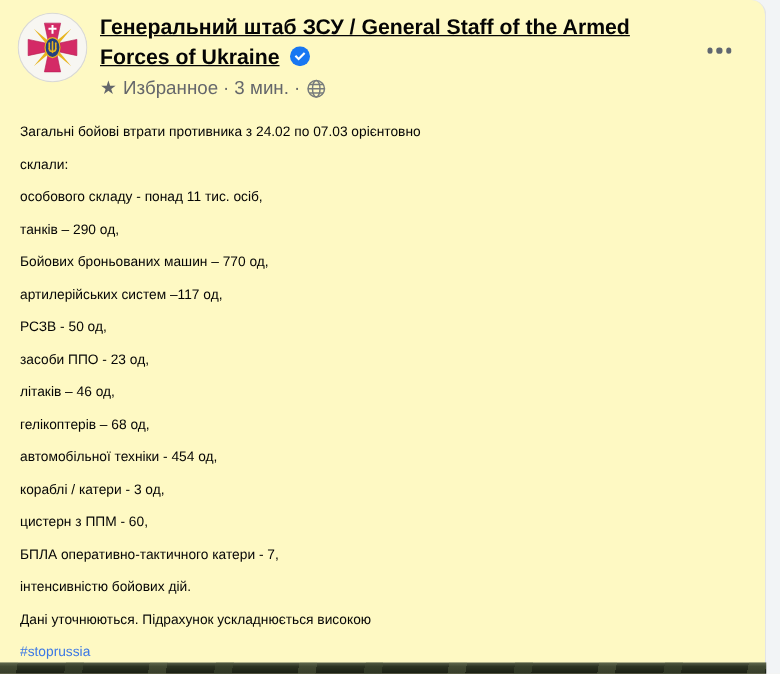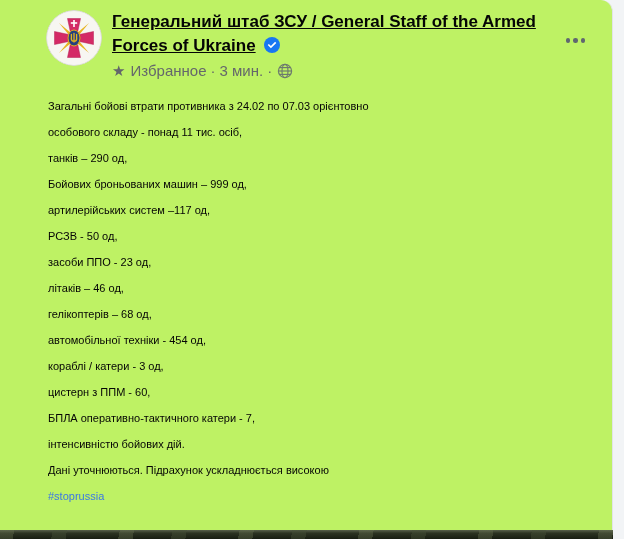--- a/index.html
+++ b/index.html
@@ -1,20 +1,20 @@
 <!DOCTYPE html>
 <html><head>
 <meta charset="utf-8">
 <style>
   * { margin:0; padding:0; box-sizing:border-box; }
   html,body { width:624px; height:539px; overflow:hidden; background:#f2f4f6;
               font-family:"Liberation Sans", sans-serif; }
   .card { position:absolute; left:0; top:0; width:613px; height:539px;
-          background:#bef264; border-right:1px solid #e2e4e8;
-          border-radius:0 12px 0 0;padding-left:32px; }
+          background:#fef9c3; border-right:1px solid #e2e4e8;
+          border-radius:0 12px 0 0; }
   
   .header { display:flex; align-items:flex-start; padding:10px 16px 0 14px; }
   .avatar { width:56px; height:56px; border-radius:50%; flex:0 0 56px; cursor:pointer; }
   .head-info { margin-left:10px; }
   .page-name { display:inline; font-size:17px; font-weight:700; color:#050505;
                line-height:24px; text-decoration:underline; cursor:pointer; max-width:470px; }
   .name-wrap { max-width:478px; }
   .verified { display:inline-block; width:16px; height:16px; vertical-align:-2px; margin-left:4px; }
   .sub-row { display:flex; align-items:center; margin-top:3px; color:#65676b;
              font-size:15px; line-height:20px; }
@@ -104,23 +104,24 @@
   </div>
 
   <div class="more-btn">
     <span class="dot"></span>
     <span class="dot"></span>
     <span class="dot"></span>
   </div>
 
   <div class="post-body">
     <div class="post-line">Загальні бойові втрати противника з 24.02 по 07.03 орієнтовно</div>
+    <div class="post-line">склали:</div>
     <div class="post-line">особового складу - понад 11 тис. осіб,</div>
     <div class="post-line">танків – 290 од,</div>
-    <div class="post-line">Бойових броньованих машин – 999 од,</div>
+    <div class="post-line">Бойових броньованих машин – 770 од,</div>
     <div class="post-line">артилерійських систем –117 од,</div>
     <div class="post-line">РСЗВ - 50 од,</div>
     <div class="post-line">засоби ППО - 23 од,</div>
     <div class="post-line">літаків – 46 од,</div>
     <div class="post-line">гелікоптерів – 68 од,</div>
     <div class="post-line">автомобільної техніки - 454 од,</div>
     <div class="post-line">кораблі / катери - 3 од,</div>
     <div class="post-line">цистерн з ППМ - 60,</div>
     <div class="post-line">БПЛА оперативно-тактичного катери - 7,</div>
     <div class="post-line">інтенсивністю бойових дій.</div>

